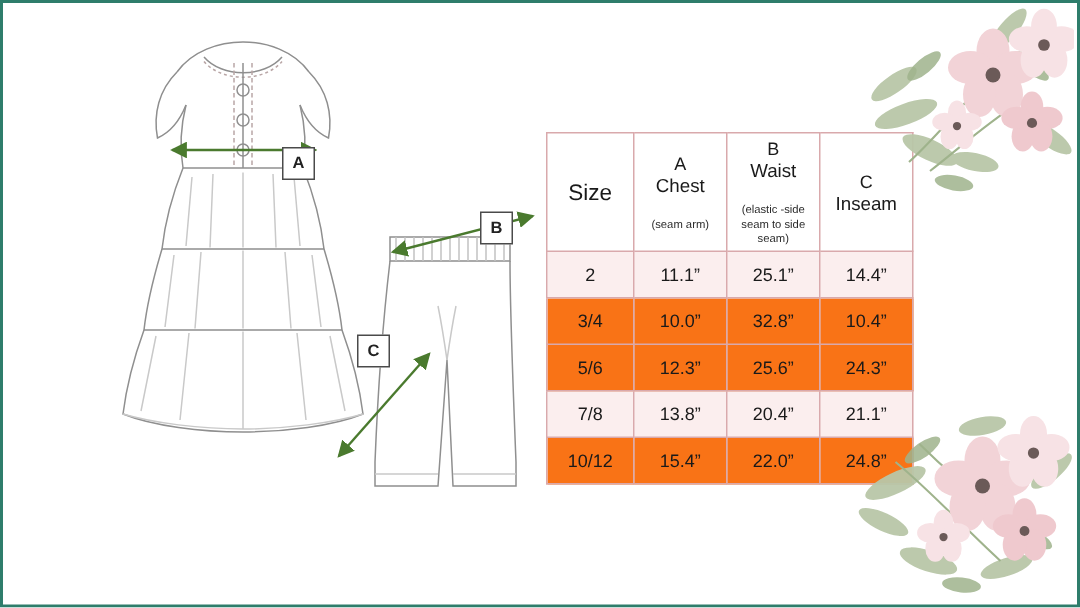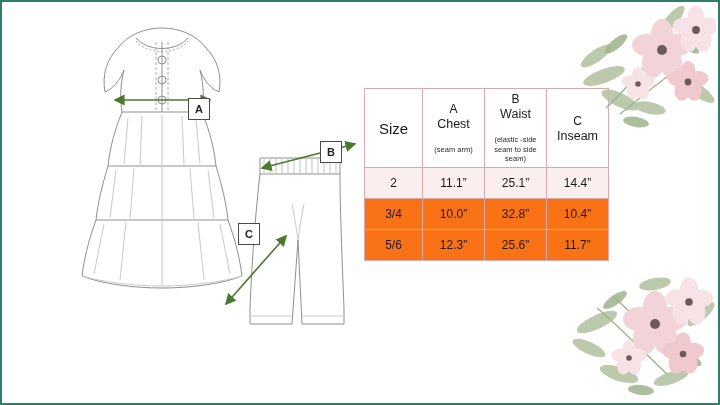--- a/index.html
+++ b/index.html
@@ -205,21 +205,33 @@
         <tr class="data-row row-plain">
           <td class="size-cell">3/4</td>
           <td>10.0”</td>
           <td>32.8”</td>
           <td>10.4”</td>
         </tr>
         <tr class="data-row row-plain">
           <td class="size-cell">5/6</td>
           <td>12.3”</td>
           <td>25.6”</td>
-          <td>11.7”</td>
+          <td>24.3”</td>
+        </tr>
+        <tr class="data-row row-shaded">
+          <td class="size-cell">7/8</td>
+          <td>13.8”</td>
+          <td>20.4”</td>
+          <td>21.1”</td>
+        </tr>
+        <tr class="data-row row-plain">
+          <td class="size-cell">10/12</td>
+          <td>15.4”</td>
+          <td>22.0”</td>
+          <td>24.8”</td>
         </tr>
       </tbody>
     </table>
   </div>
 
   <div class="floral" id="floral-top">
     <svg width="140" height="130" viewBox="0 0 140 130">
       <g>
 
         <g fill="#b9c7a8" opacity="0.95">

